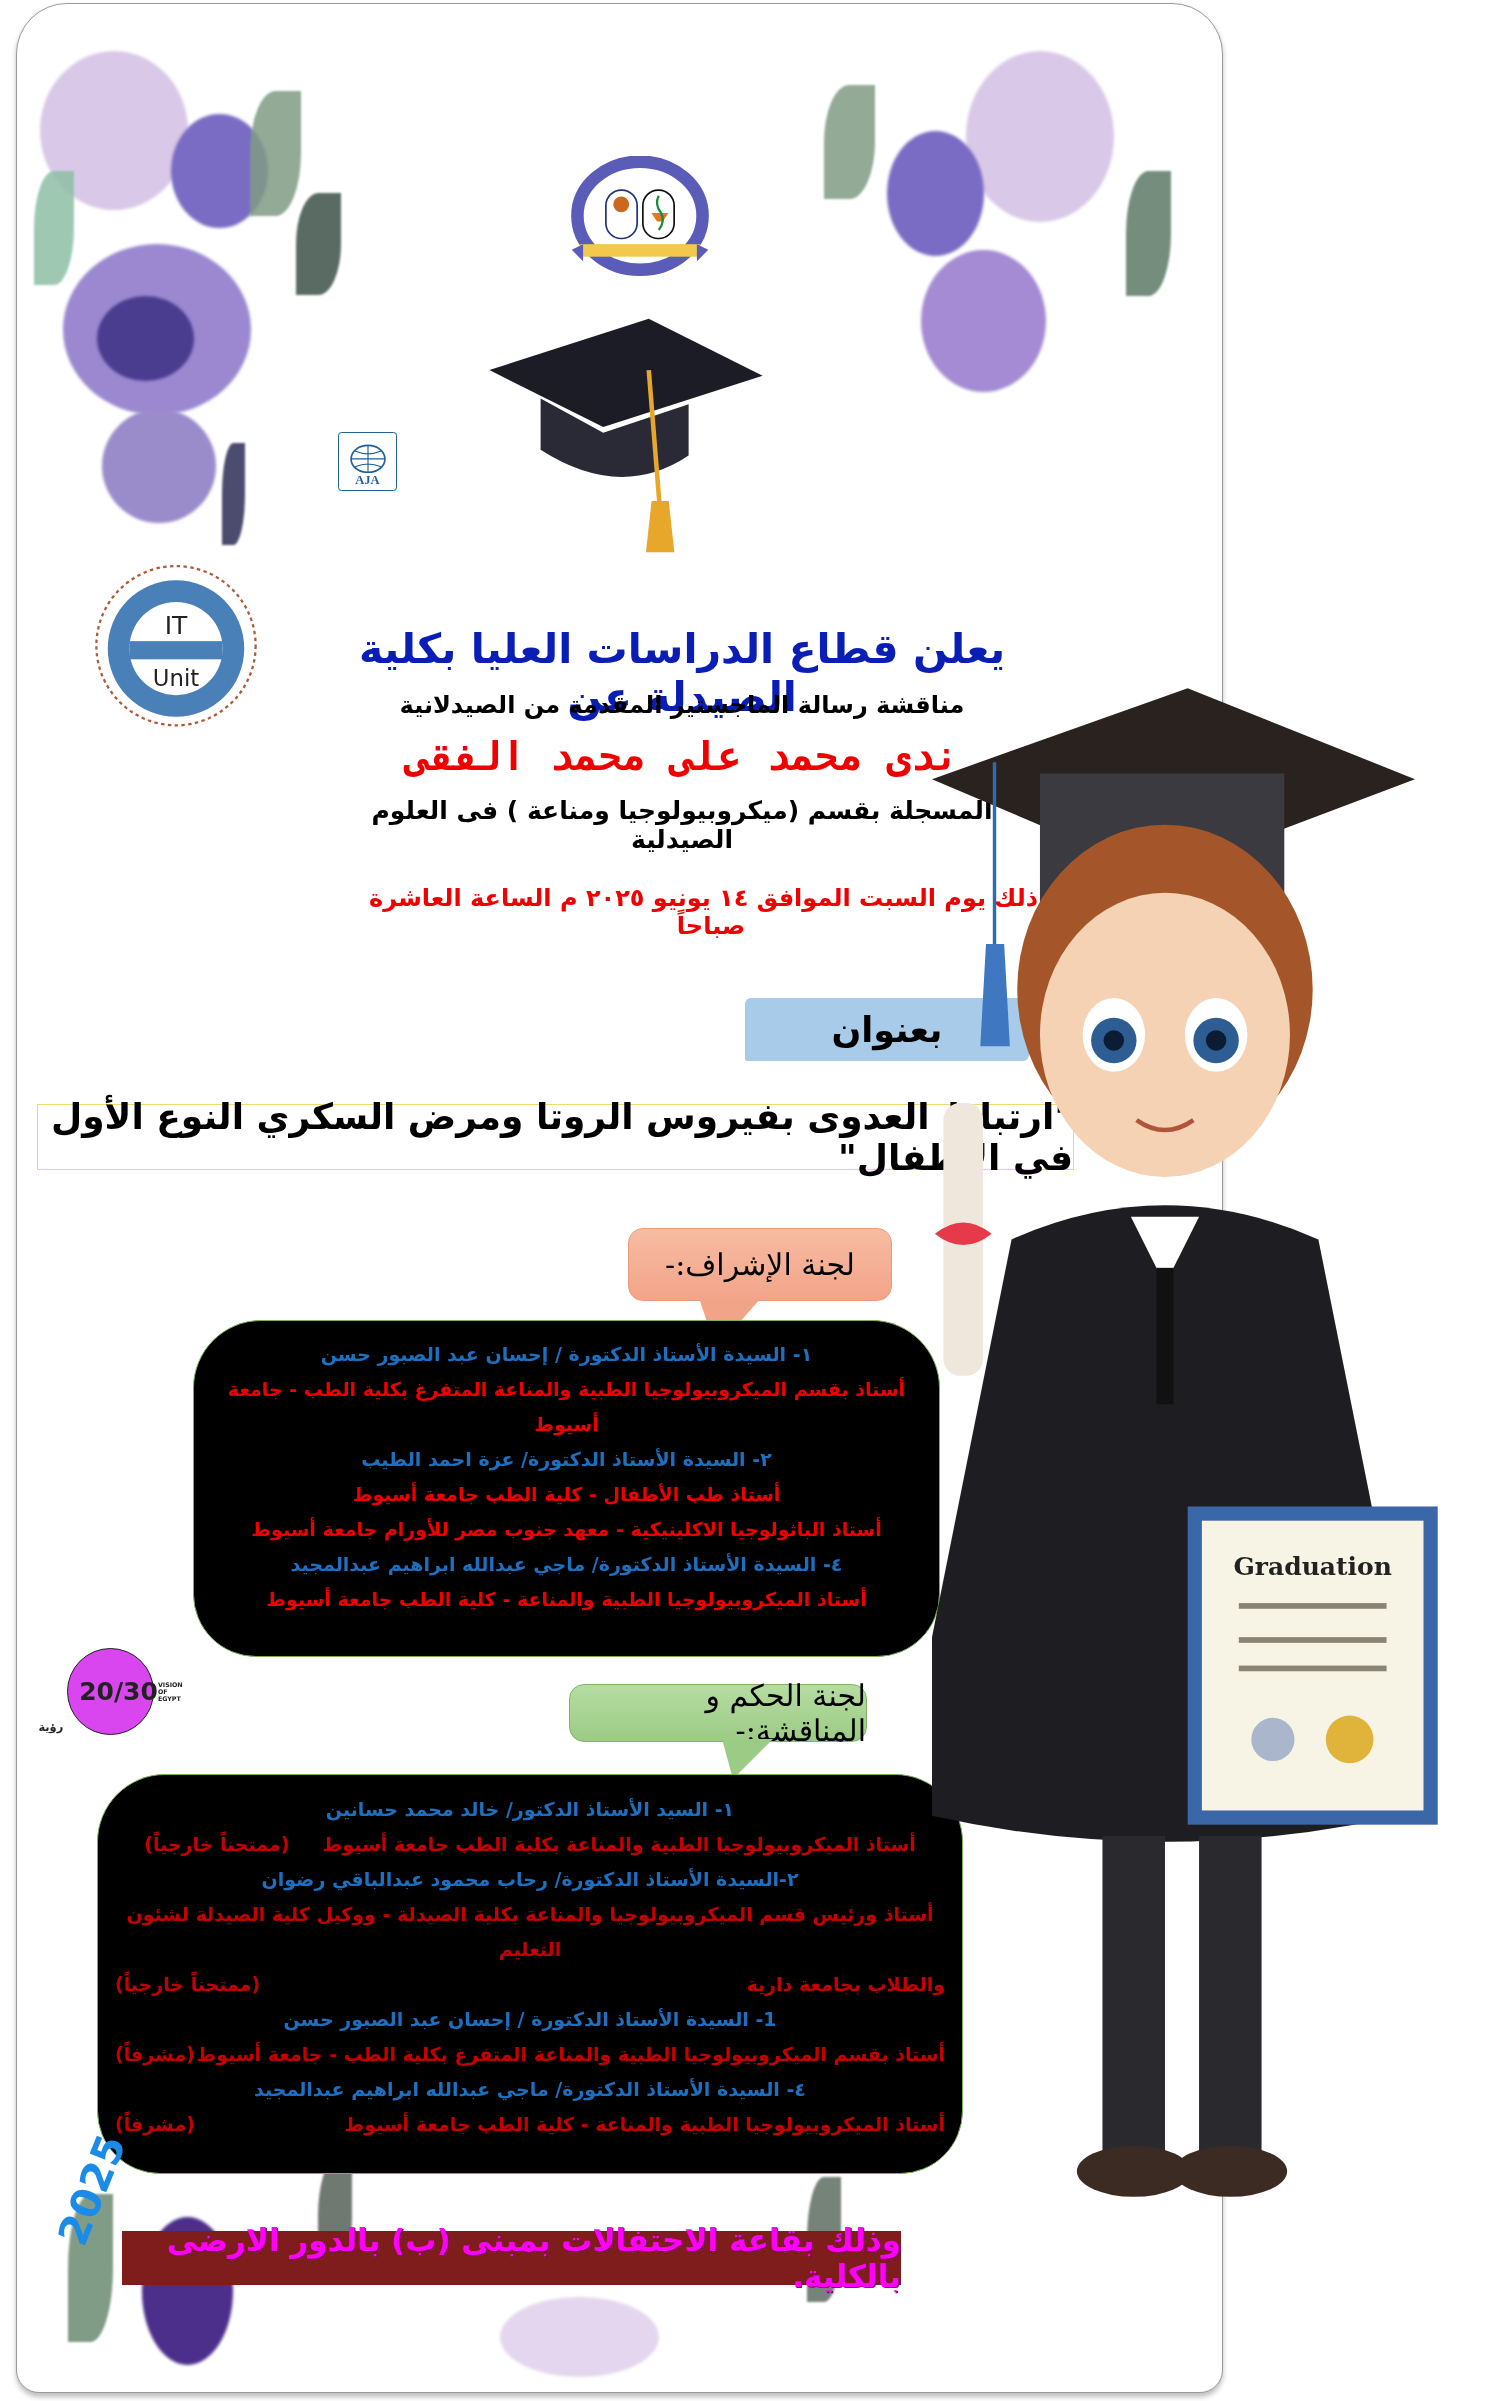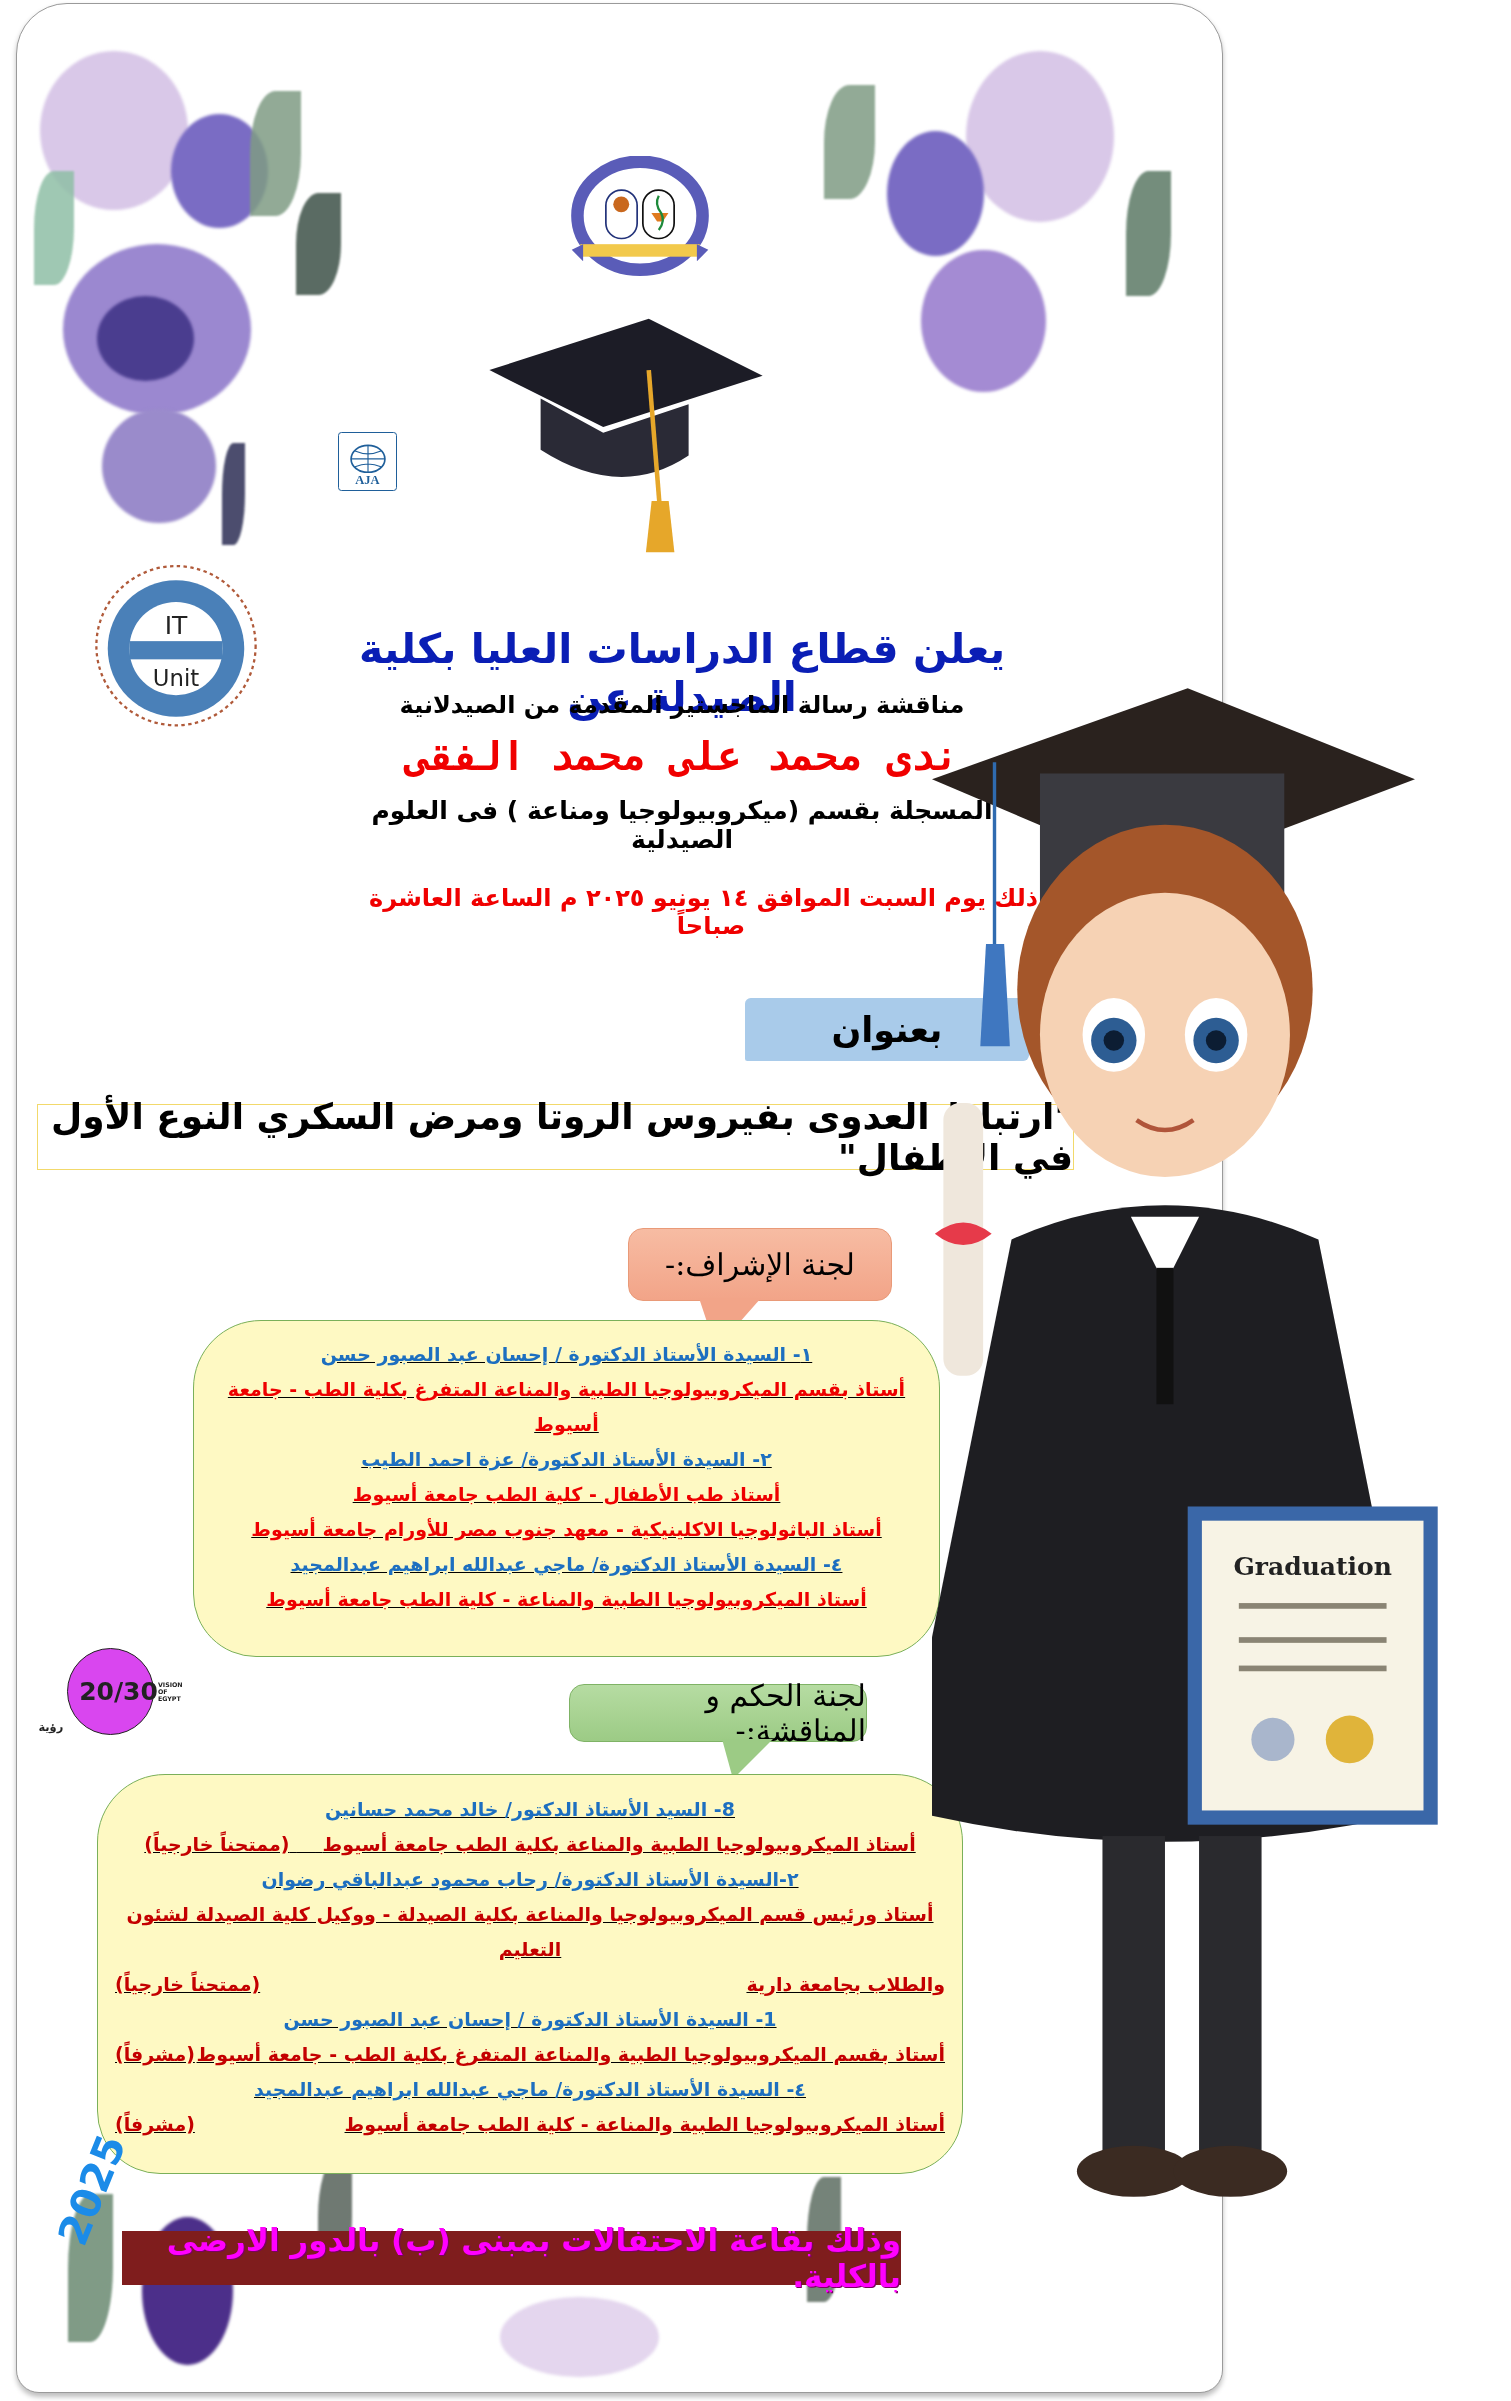--- a/index.html
+++ b/index.html
@@ -25,21 +25,21 @@
   .title-label-box span { font-size:35px; font-weight:bold; color:#000; direction:rtl; }
   .thesis-box { position:absolute; left:37px; top:1104px; width:1035px; height:64px; border:1.1px solid #f2d96b; display:flex; align-items:center; justify-content:center; background:#fff; }
   .thesis-box span { direction:rtl; font-size:36px; font-weight:bold; color:#000; }
   
   .callout { position:absolute; display:flex; align-items:center; justify-content:center; border-radius:15px; font-family:"DejaVu Serif", serif; font-size:30px; color:#000; direction:rtl; }
   .callout.orange { left:628px; top:1228px; width:262px; height:71px; background:linear-gradient(#f7bca3,#f2a488); border:1.1px solid #e99a78; }
   .callout.green { left:569px; top:1684px; width:296px; height:56px; background:linear-gradient(#b6dca2,#9ccb85); border:1.1px solid #7fb366; }
   .tail { position:absolute; width:0; height:0; }
   .tail.orange { left:699px; top:1298px; border-left:17px solid transparent; border-right:45px solid transparent; border-top:51px solid #f2a488; }
   .tail.green { left:722px; top:1739px; border-left:11.4px solid transparent; border-right:40px solid transparent; border-top:40px solid #9ccb85; }
-  .panel { position:absolute; border:1.1px solid #7ab05a; border-radius:68px 68px 63px 63px; background:#fef9c3;text-decoration:underline; }
+  .panel { position:absolute; border:1.1px solid #7ab05a; border-radius:68px 68px 63px 63px; background:#000000;text-decoration:underline; }
   .panel.sup { left:193px; top:1320px; width:745px; height:335px; }
   .panel.jud { left:97px; top:1774px; width:864px; height:398px; }
   .panel-lines { direction:rtl; text-align:center; font-weight:bold; font-family:"DejaVu Sans", sans-serif; }
   .ln { font-size:19px; line-height:35px; }
   .ln.blue { color:#1d6fc0; }
   .ln.red { color:#ee0000; }
   .ln.dred { color:#c40000; }
   .row-split { display:flex; justify-content:space-between; direction:rtl; padding:0 17px; }
   .venue { position:absolute; left:105px; top:2231px; width:779px; height:54px; background:#7f1d1d; display:flex; align-items:center; justify-content:center;margin-left:17px; }
   .venue span { direction:rtl; font-weight:bold; font-size:31px; color:#ff00ff; text-shadow:1.1px 1.1px 0 #7a0060; }
@@ -153,21 +153,21 @@
   <span class="yr">20/30</span>
   <span class="en">VISION OF EGYPT</span>
 </div>
 
 <div class="callout green">
   <span>لجنة الحكم و المناقشة:-</span>
 </div>
 <div class="tail green"></div>
 <div class="panel jud">
   <div class="panel-lines" style="padding-top:17px;">
-    <div class="ln blue">8-  السيد الأستاذ الدكتور/ خالد محمد حسانين</div>
+    <div class="ln blue">١-  السيد الأستاذ الدكتور/ خالد محمد حسانين</div>
     <div class="ln dred">
       <span>أستاذ الميكروبيولوجيا  الطبية والمناعة بكلية الطب جامعة أسيوط</span>
       <span>&nbsp;&nbsp;&nbsp;</span>
       <span>(ممتحناً خارجياً)</span>
     </div>
     <div class="ln blue">٢-السيدة الأستاذ الدكتورة/ رحاب محمود عبدالباقي رضوان</div>
     <div class="ln dred">أستاذ ورئيس قسم الميكروبيولوجيا والمناعة بكلية الصيدلة -  ووكيل كلية الصيدلة لشئون التعليم</div>
     <div class="ln dred row-split">
       <span>والطلاب بجامعة دارية</span>
       <span>(ممتحناً خارجياً)</span>

